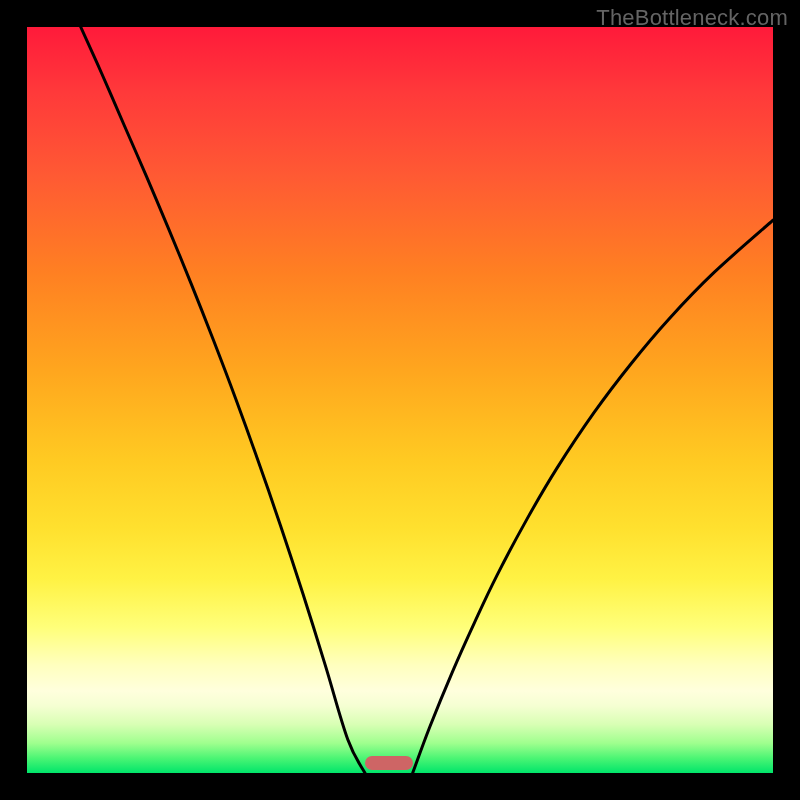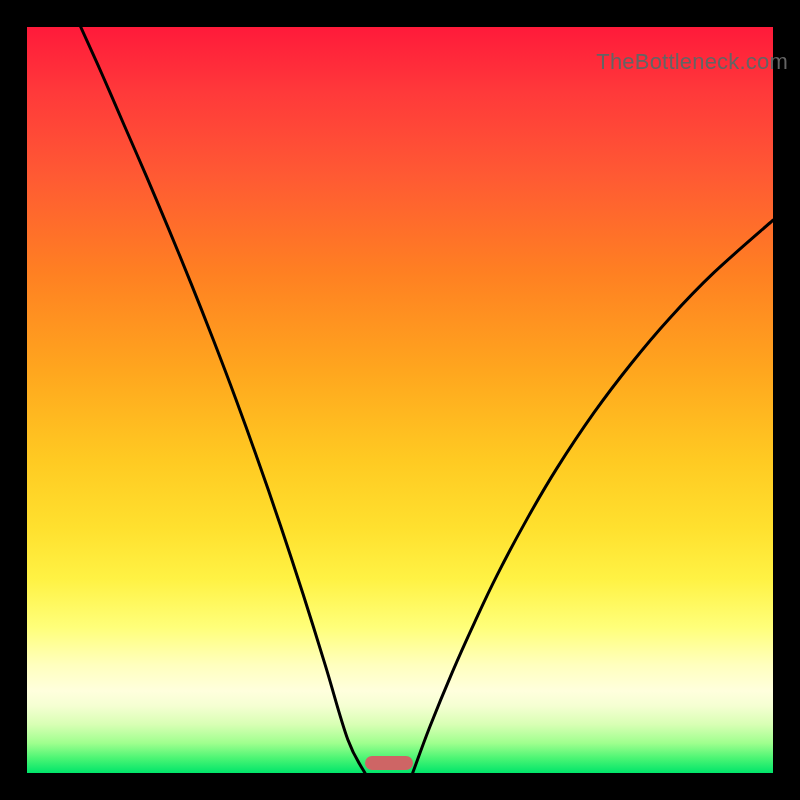--- a/index.html
+++ b/index.html
@@ -59,21 +59,20 @@
     background: #ce6565;
     border-radius: 999px;
   }
   .watermark {
     position: absolute;
     top: 5px;
     right: 12px;
     color: #646464;
     font-size: 22px;
     letter-spacing: 0.2px;
-    margin-top: 44px;
   }
 </style>
 </head>
 <body>
 
 <div class="frame">
   <div class="plot">
     <div class="gradient"></div>
 
     <svg class="curves" viewBox="0 0 746 746" preserveAspectRatio="none">

